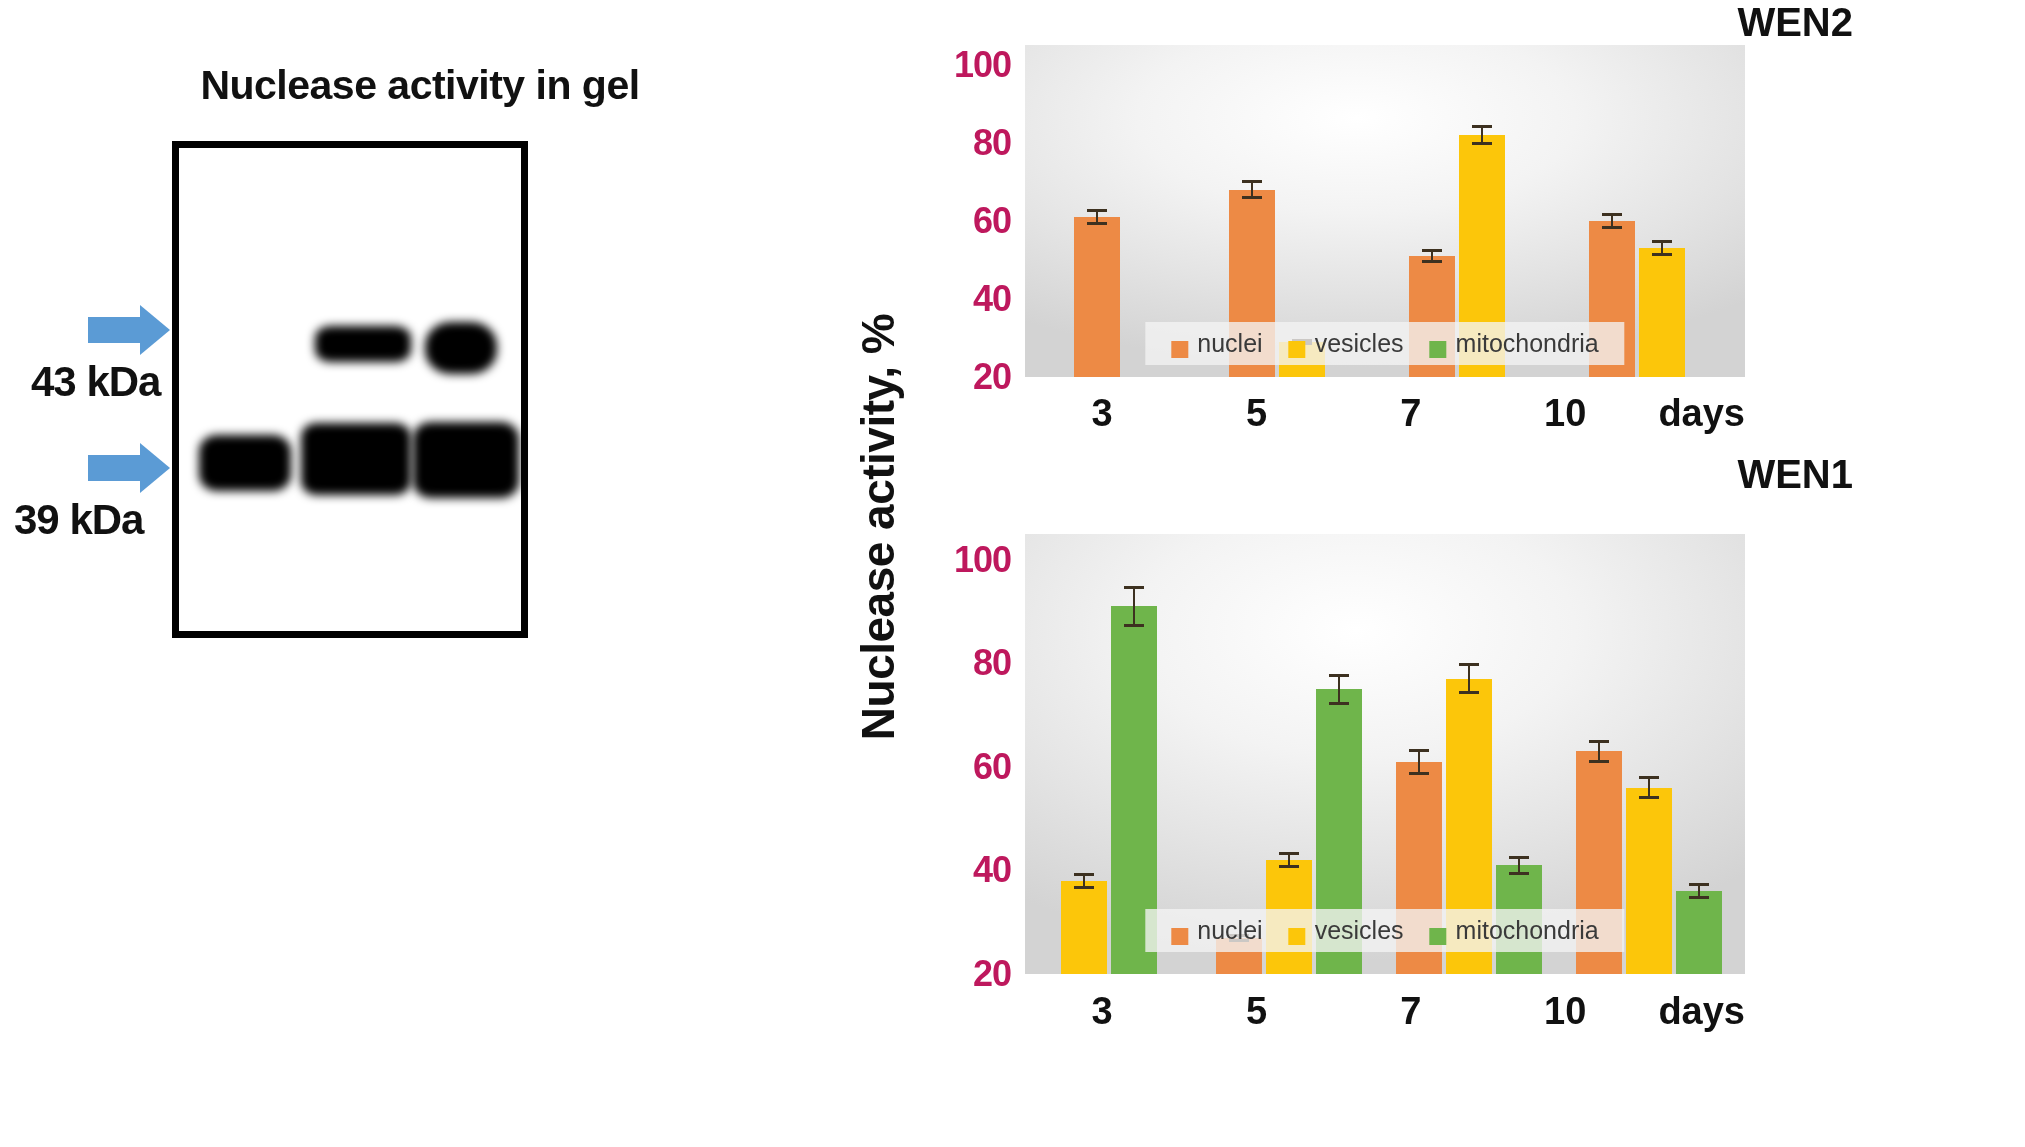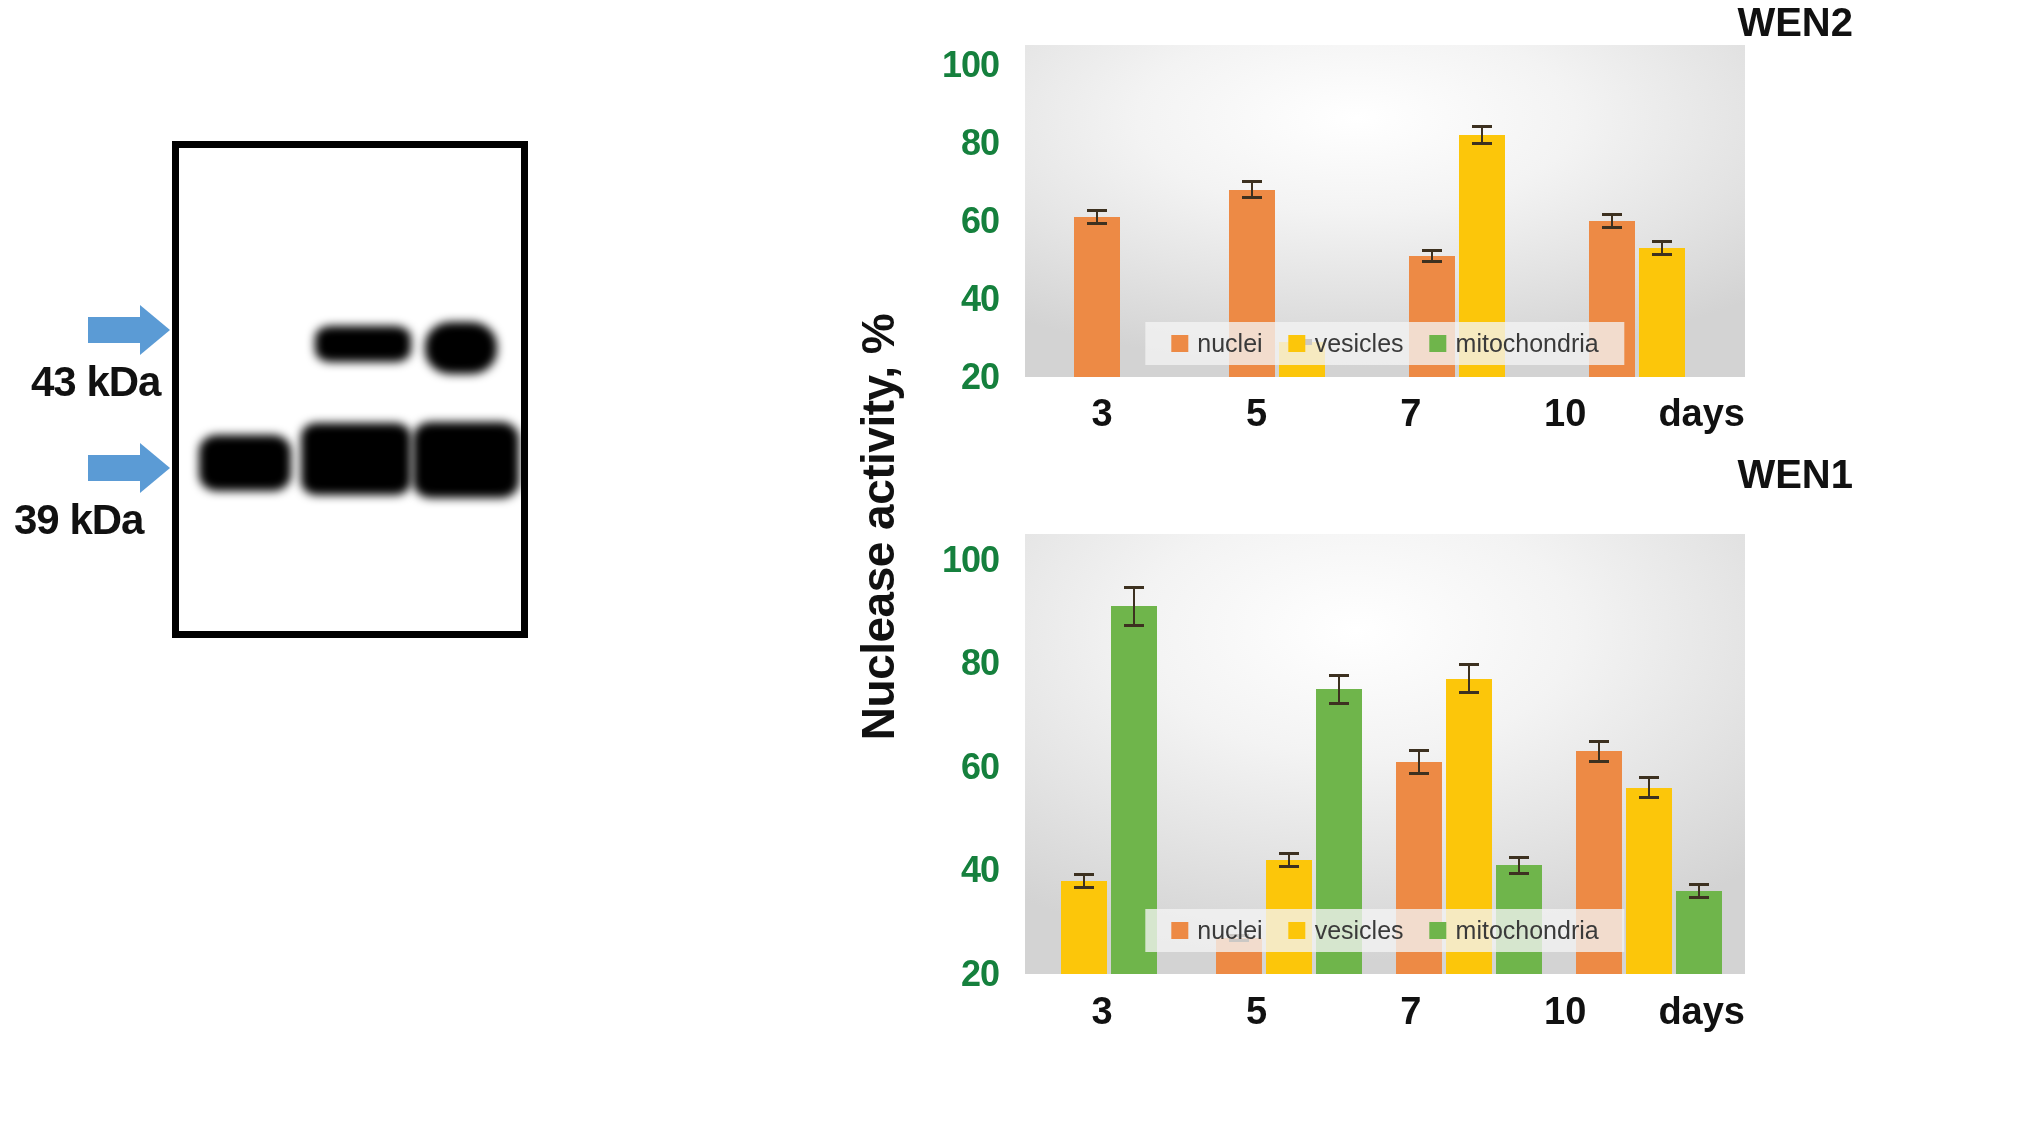--- a/index.html
+++ b/index.html
@@ -60,48 +60,49 @@
   .chart-title{
     position:absolute;right:172px;top:0;font-size:40px;font-weight:bold;color:#111;
   }
   .plot-area{
     position:absolute;
     background:radial-gradient(ellipse 80% 75% at 46% 22%, #ffffff 0%, #f3f3f3 38%, #e4e4e4 68%, #d3d3d3 100%);
   }
   #plot-wen2{left:225px;top:45px;width:720px;height:332px;}
   #plot-wen1{left:225px;top:82px;width:720px;height:440px;}
   .ytick{
-    position:absolute;right:16px;font-size:36px;font-weight:bold;color:#15803d;
+    position:absolute;right:4px;font-size:36px;font-weight:bold;color:#be185d;
     text-align:right;width:120px;transform:translateY(-50%);letter-spacing:-1px;
   }
   .yticks{position:absolute;left:85px;top:0;width:130px;height:100%;}
   .bars-layer{position:absolute;left:0;top:0;width:100%;height:100%;}
   .bar{position:absolute;bottom:0;}
   .bar .fill{position:absolute;left:0;bottom:0;width:100%;height:100%;}
   .err{position:absolute;left:50%;transform:translateX(-50%);width:2px;background:#3d3120;}
   .err .cap-t,.err .cap-b{position:absolute;left:-9px;width:20px;height:3px;background:#3d3120;}
   .err .cap-t{top:0;}
   .err .cap-b{bottom:0;}
   .legend{
     position:absolute;left:50%;transform:translateX(-50%);
     background:rgba(244,244,244,0.78);
     display:flex;align-items:center;gap:26px;padding:7px 26px;
   }
-  .legend-item{display:flex;align-items:center;gap:9px;}
+  .legend-item{display:flex;align-items:flex-end;gap:9px;}
   .legend-swatch{width:17px;height:17px;display:inline-block;}
   .legend-text{font-size:25px;color:#3a3a3a;}
   .xaxis{position:absolute;left:225px;width:720px;display:flex;}
   .xtick{font-size:38px;font-weight:bold;color:#111;text-align:center;}
   .xaxis-unit{font-size:38px;font-weight:bold;color:#111;}
 </style>
 </head>
 <body>
 
 <div id="gel-panel">
 
+  <div id="gel-title">Nuclease activity in gel</div>
 
   <div id="gel-box">
     <div class="gel-band b-nuc-43"></div>
     <div class="gel-band b-ves-43"></div>
     <div class="gel-band b-mit-27"></div>
     <div class="gel-band b-nuc-27"></div>
     <div class="gel-band b-ves-27"></div>
   </div>
 
   <div class="arrow-wrap" id="arrow-43">

